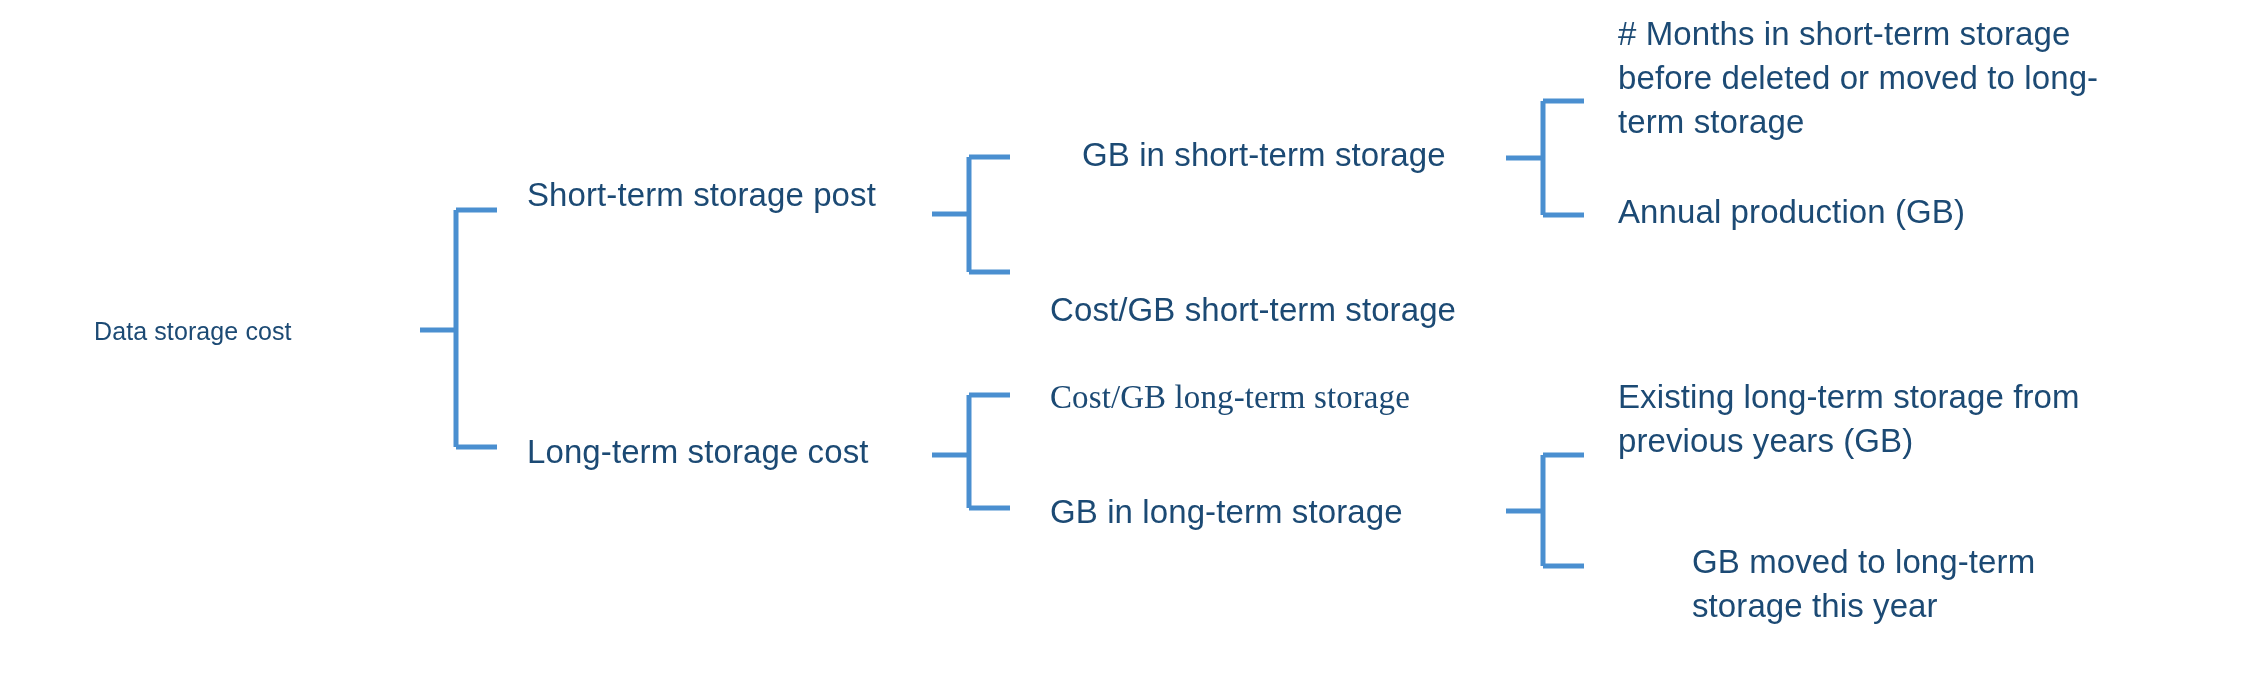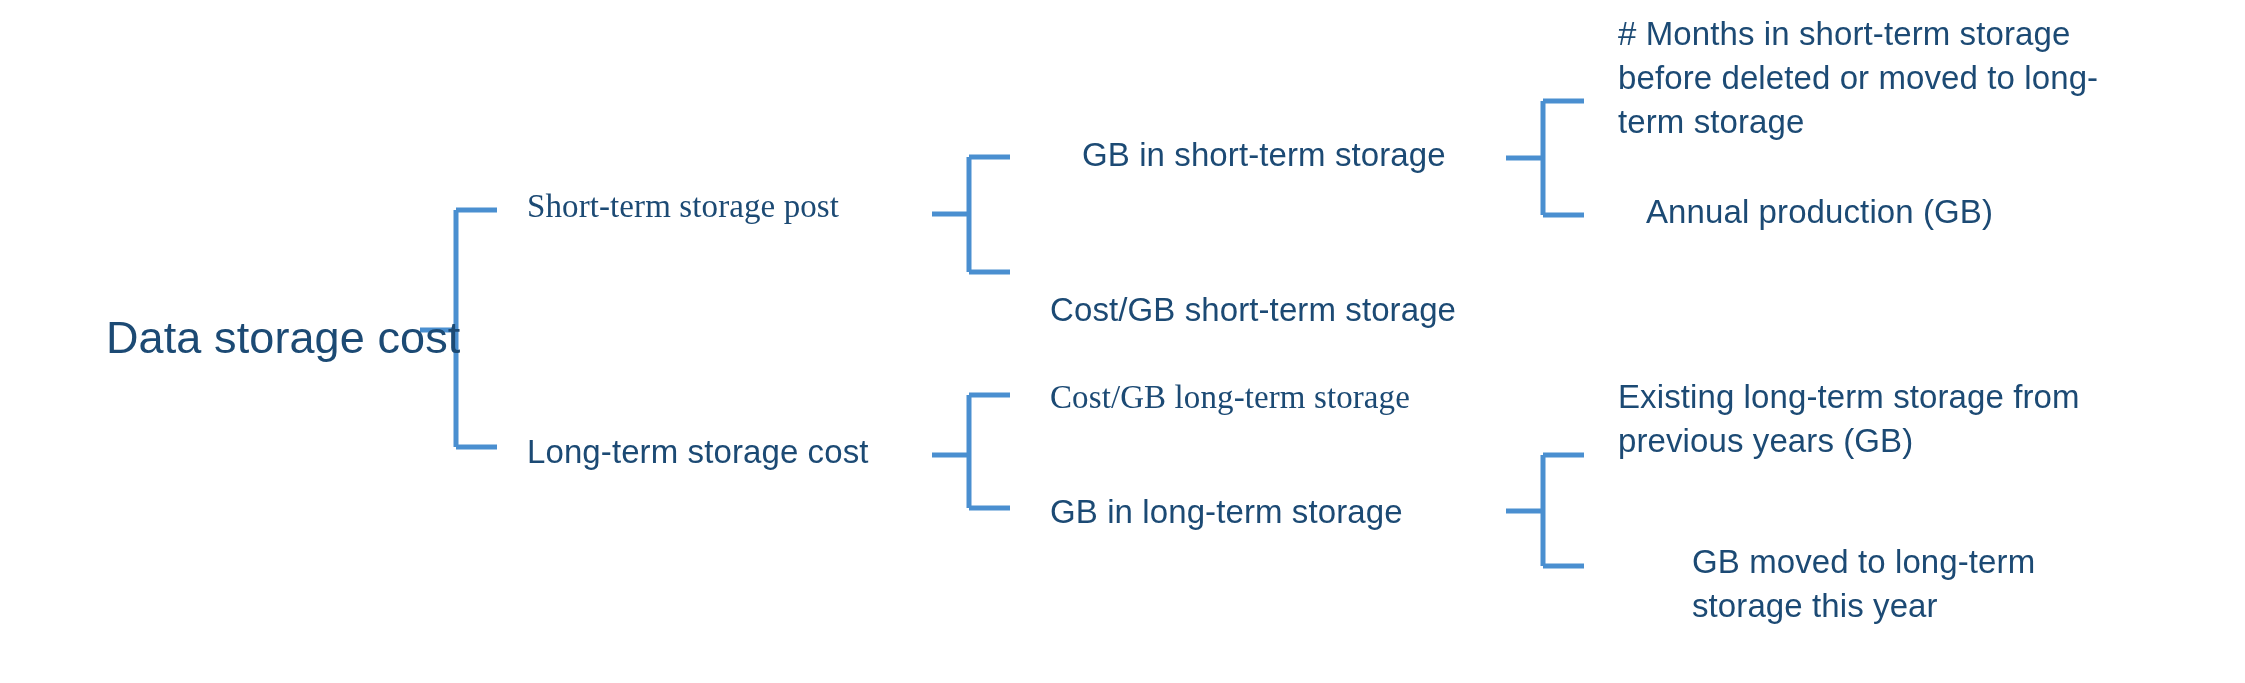--- a/index.html
+++ b/index.html
@@ -30,30 +30,28 @@
     color: #1c4a74;
     font-family: "Liberation Sans", sans-serif;
     font-size: 33px;
     font-weight: 400;
     line-height: 44px;
     letter-spacing: 0.1px;
     white-space: pre-line;
   }
   
   #node-root {
-    left: 106px;
+    left: 94px;
     top: 309px;
-    font-size: 45px;
-    margin-top: 7px;
+    font-size: 25px;
   }
   
   #node-short-term-post {
     left: 527px;
-    top: 184px;
-    font-family: Liberation Serif, serif;
+    top: 173px;
   }
   #node-long-term-cost {
     left: 527px;
     top: 430px;
   }
   
   #node-gb-short-term {
     left: 1050px;
     top: 133px;
     margin-left: 32px;
@@ -74,21 +72,20 @@
   }
   
   #node-months-short-term {
     left: 1618px;
     top: 12px;
     width: 520px;
   }
   #node-annual-production {
     left: 1618px;
     top: 190px;
-    margin-left: 28px;
   }
   #node-existing-long-term {
     left: 1618px;
     top: 375px;
     width: 480px;
   }
   #node-gb-moved-long-term {
     left: 1692px;
     top: 540px;
     width: 460px;

